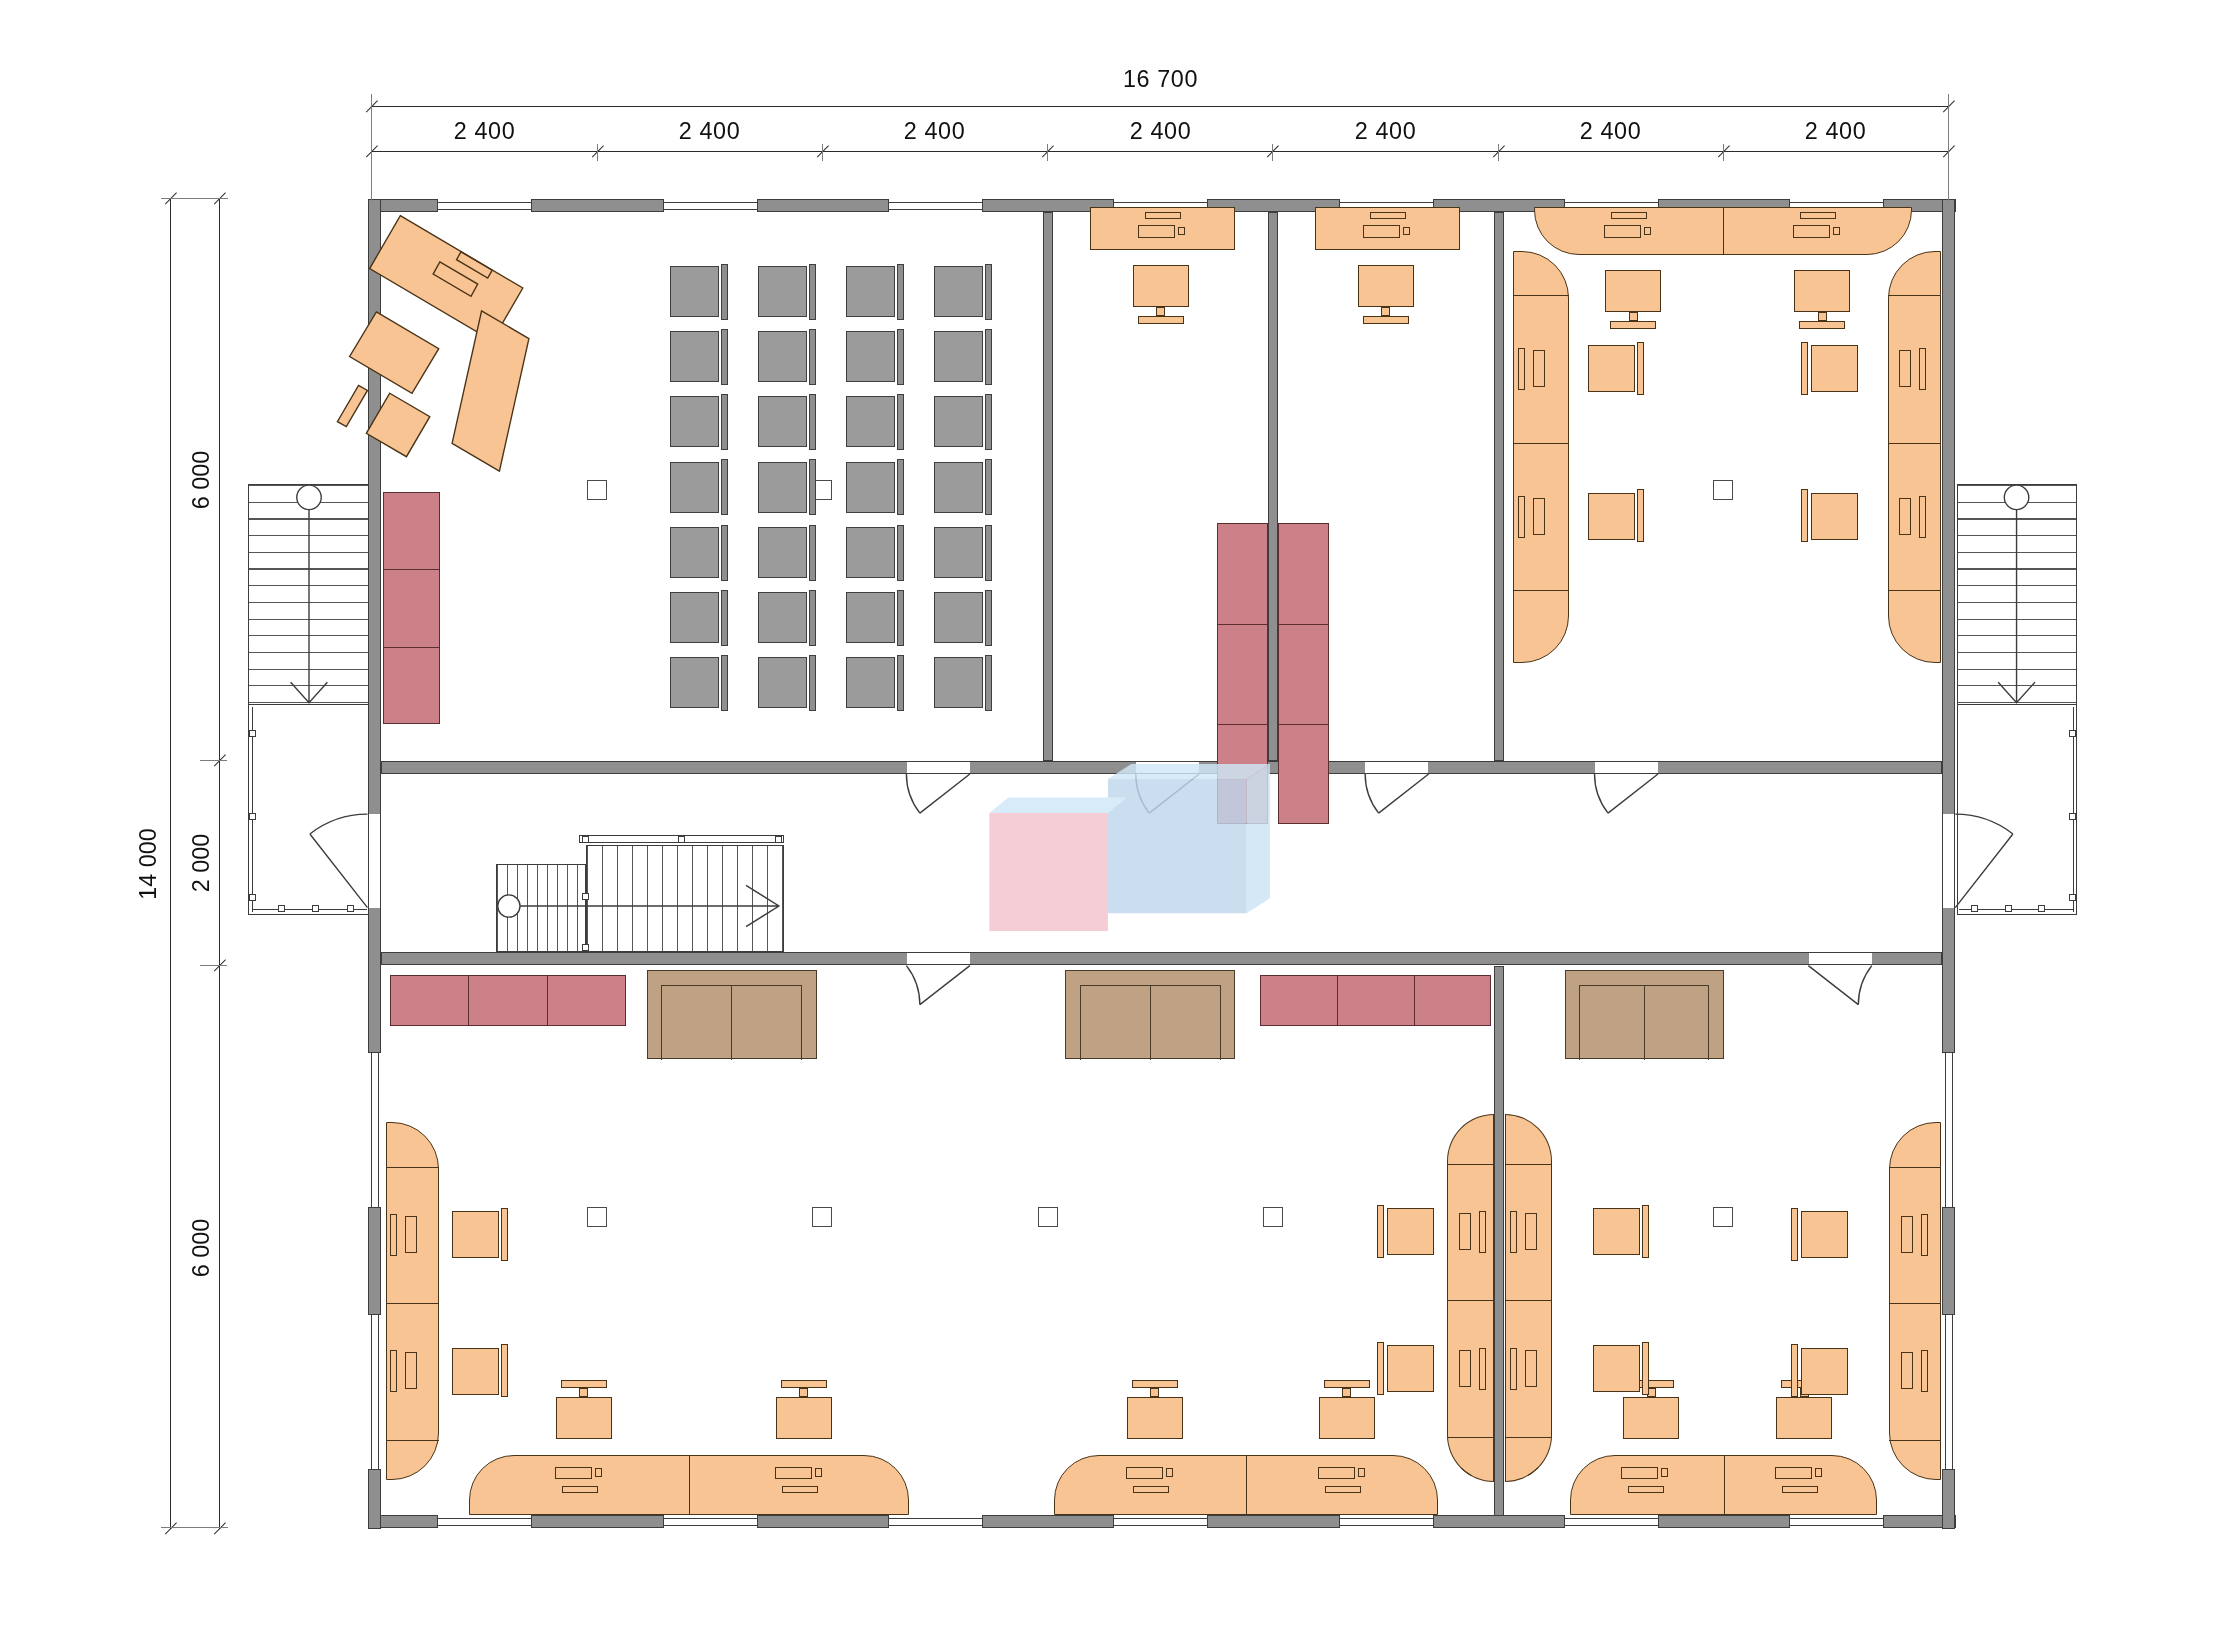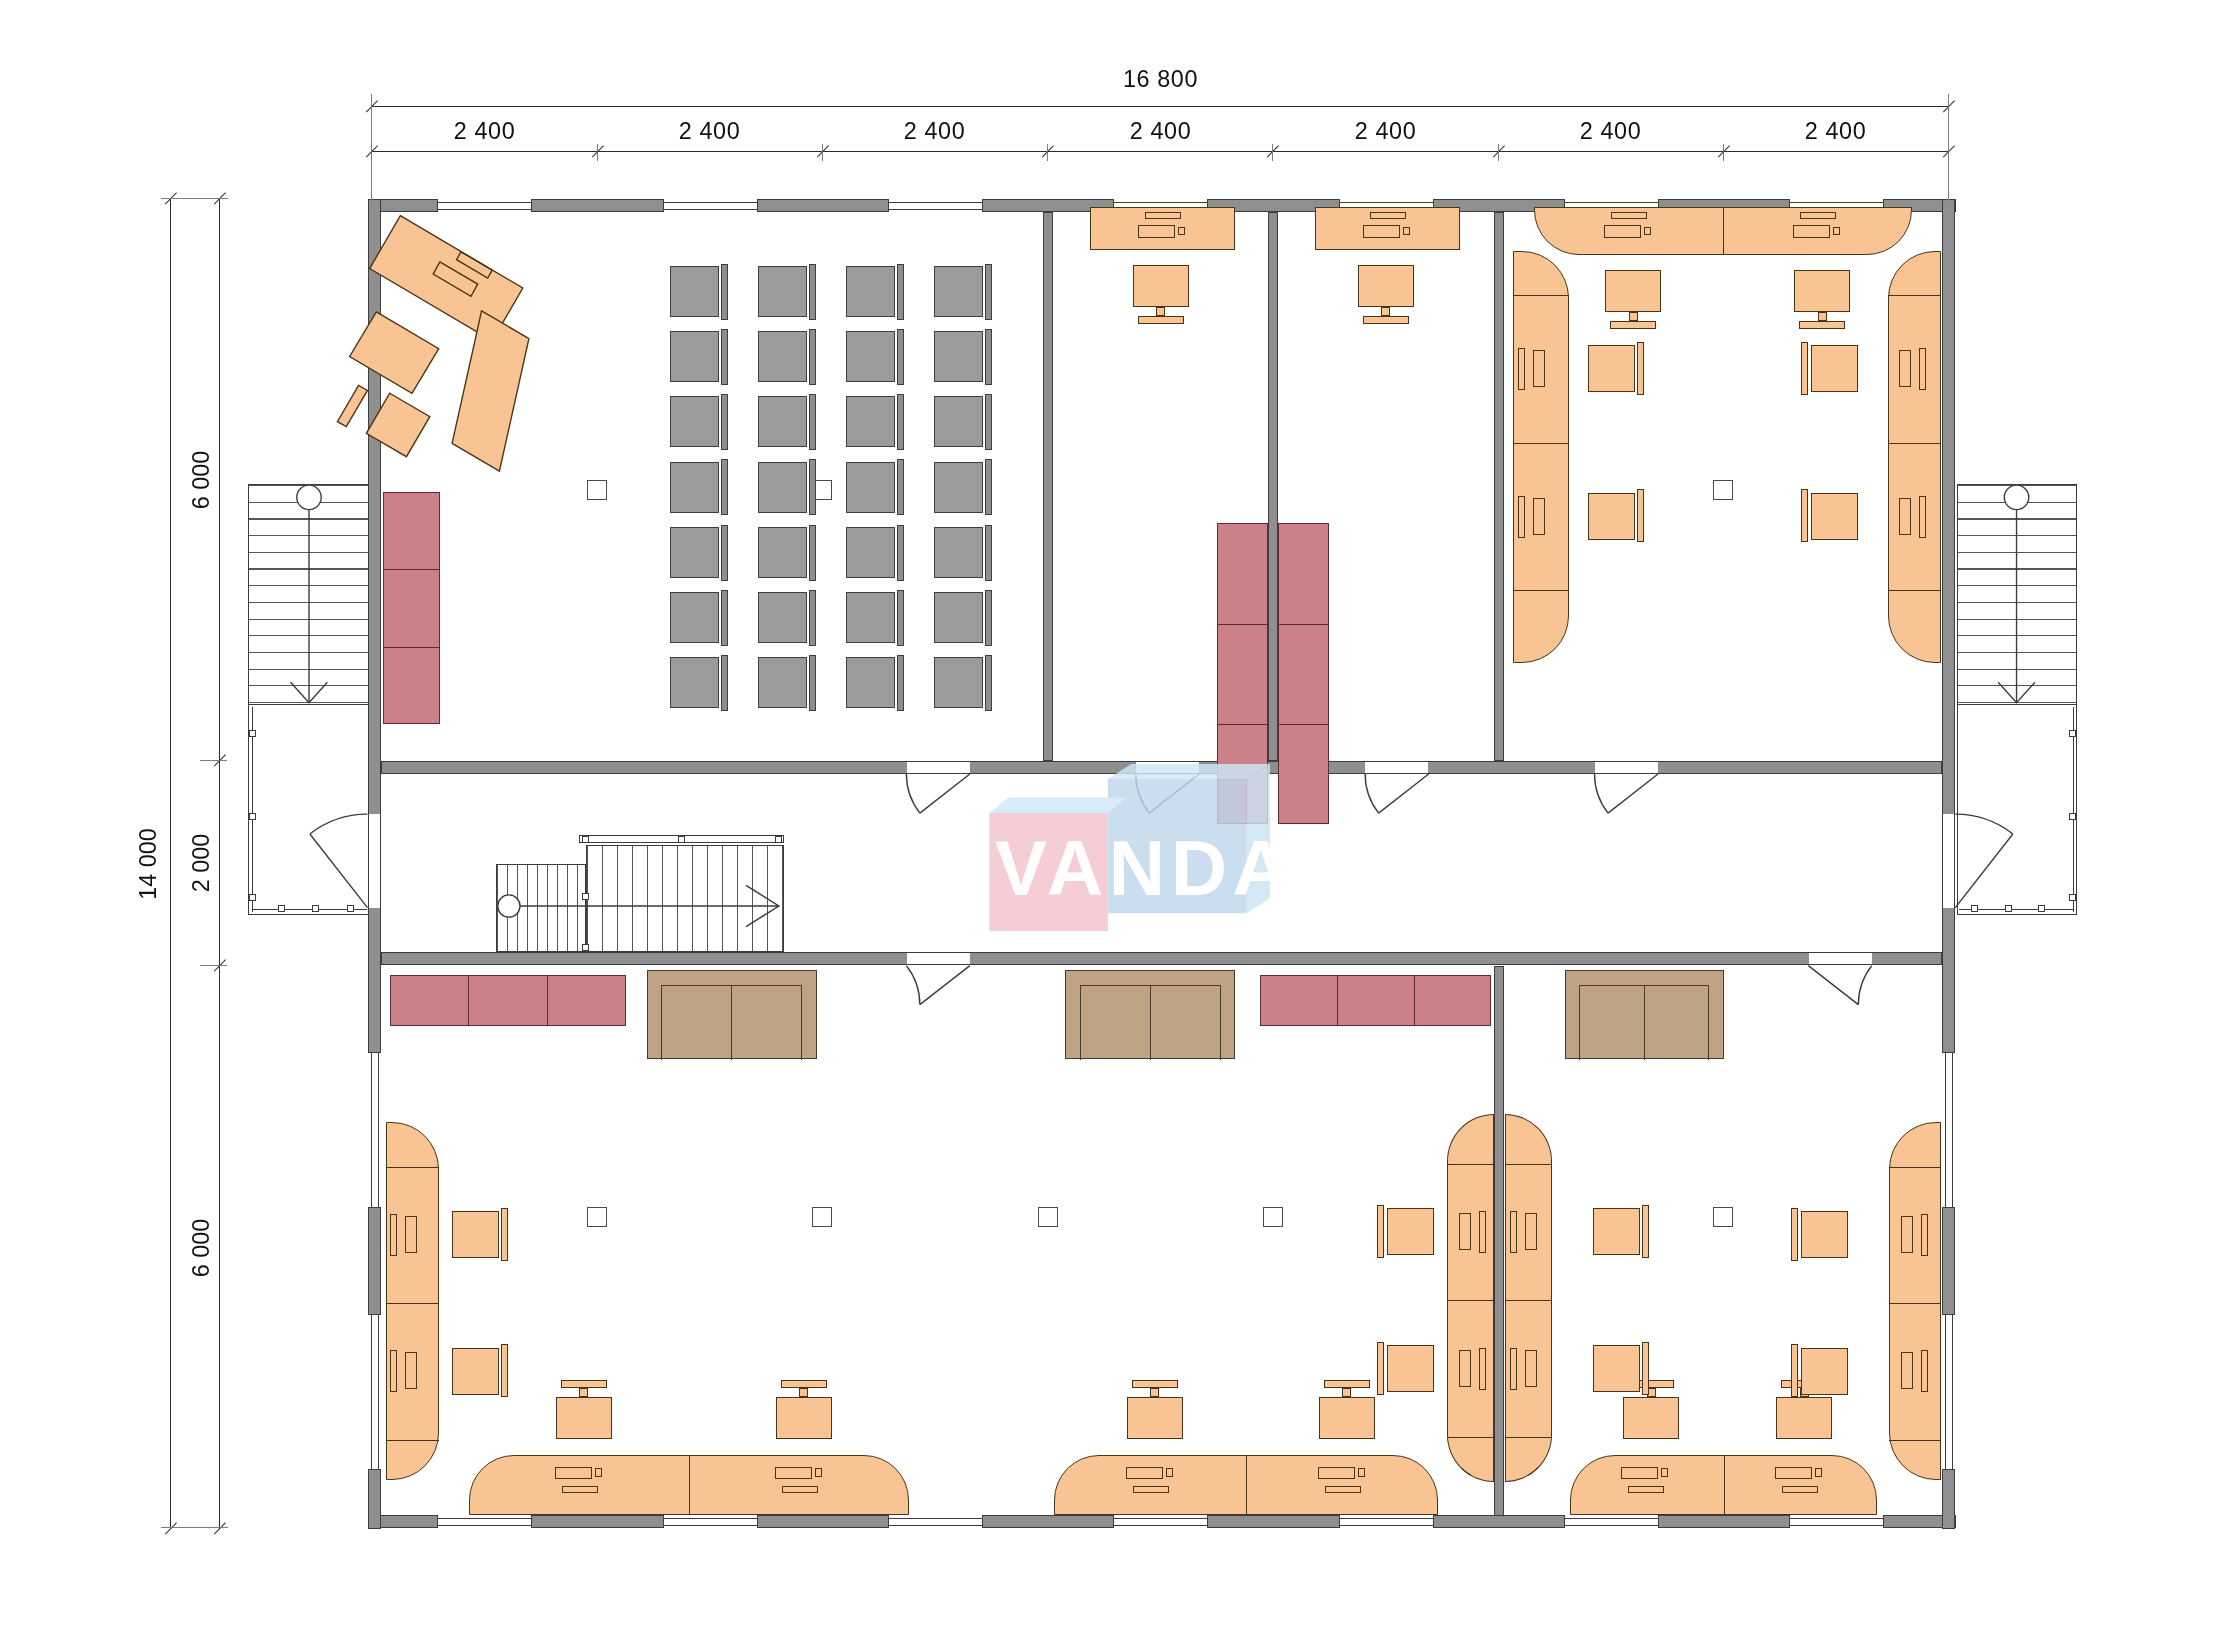--- a/index.html
+++ b/index.html
@@ -50,21 +50,21 @@
   
   #wm-text{position:absolute;left:995px;top:823px;width:256px;color:#ffffff;font-size:78px;
            font-weight:bold;letter-spacing:5.6px;text-align:center;}
   svg{position:absolute;left:0;top:0;}
 </style>
 </head>
 <body>
 
 <div id="stage">
 
-  <div class="dimtext" style="left:1077px;top:66px;width:167px;">16 800</div>
+  <div class="dimtext" style="left:1077px;top:66px;width:167px;">16 700</div>
   <div class="dimtext" style="left:429px;top:118px;width:111px;">2 400</div>
   <div class="dimtext" style="left:654px;top:118px;width:111px;">2 400</div>
   <div class="dimtext" style="left:879px;top:118px;width:111px;">2 400</div>
   <div class="dimtext" style="left:1105px;top:118px;width:111px;">2 400</div>
   <div class="dimtext" style="left:1330px;top:118px;width:111px;">2 400</div>
   <div class="dimtext" style="left:1555px;top:118px;width:111px;">2 400</div>
   <div class="dimtext" style="left:1780px;top:118px;width:111px;">2 400</div>
   <div class="vlabel" style="left:81px;top:851px;">14 000</div>
   <div class="vlabel" style="left:134px;top:467px;">6 000</div>
   <div class="vlabel" style="left:134px;top:850px;">2 000</div>
@@ -478,16 +478,15 @@
 
     <g opacity="0.82">
       <polygon points="1990,1399 2032,1372 2281,1372 2239,1399" fill="#CFE8F7"></polygon>
       <polygon points="2239,1399 2281,1372 2281,1613 2239,1640" fill="#CBE4F4"></polygon>
       <rect x="1990" y="1399" width="249" height="241" fill="#BFD7EC"></rect>
       <polygon points="1777,1460 1811,1432 2024,1432 1990,1460" fill="#CFE8F7"></polygon>
       <rect x="1777" y="1460" width="213" height="212" fill="#F4C3CB"></rect>
     </g>
   </svg>
 
-  <div id="wm-text">VANDA</div>
 
 </div>
 
 
 </body></html>

